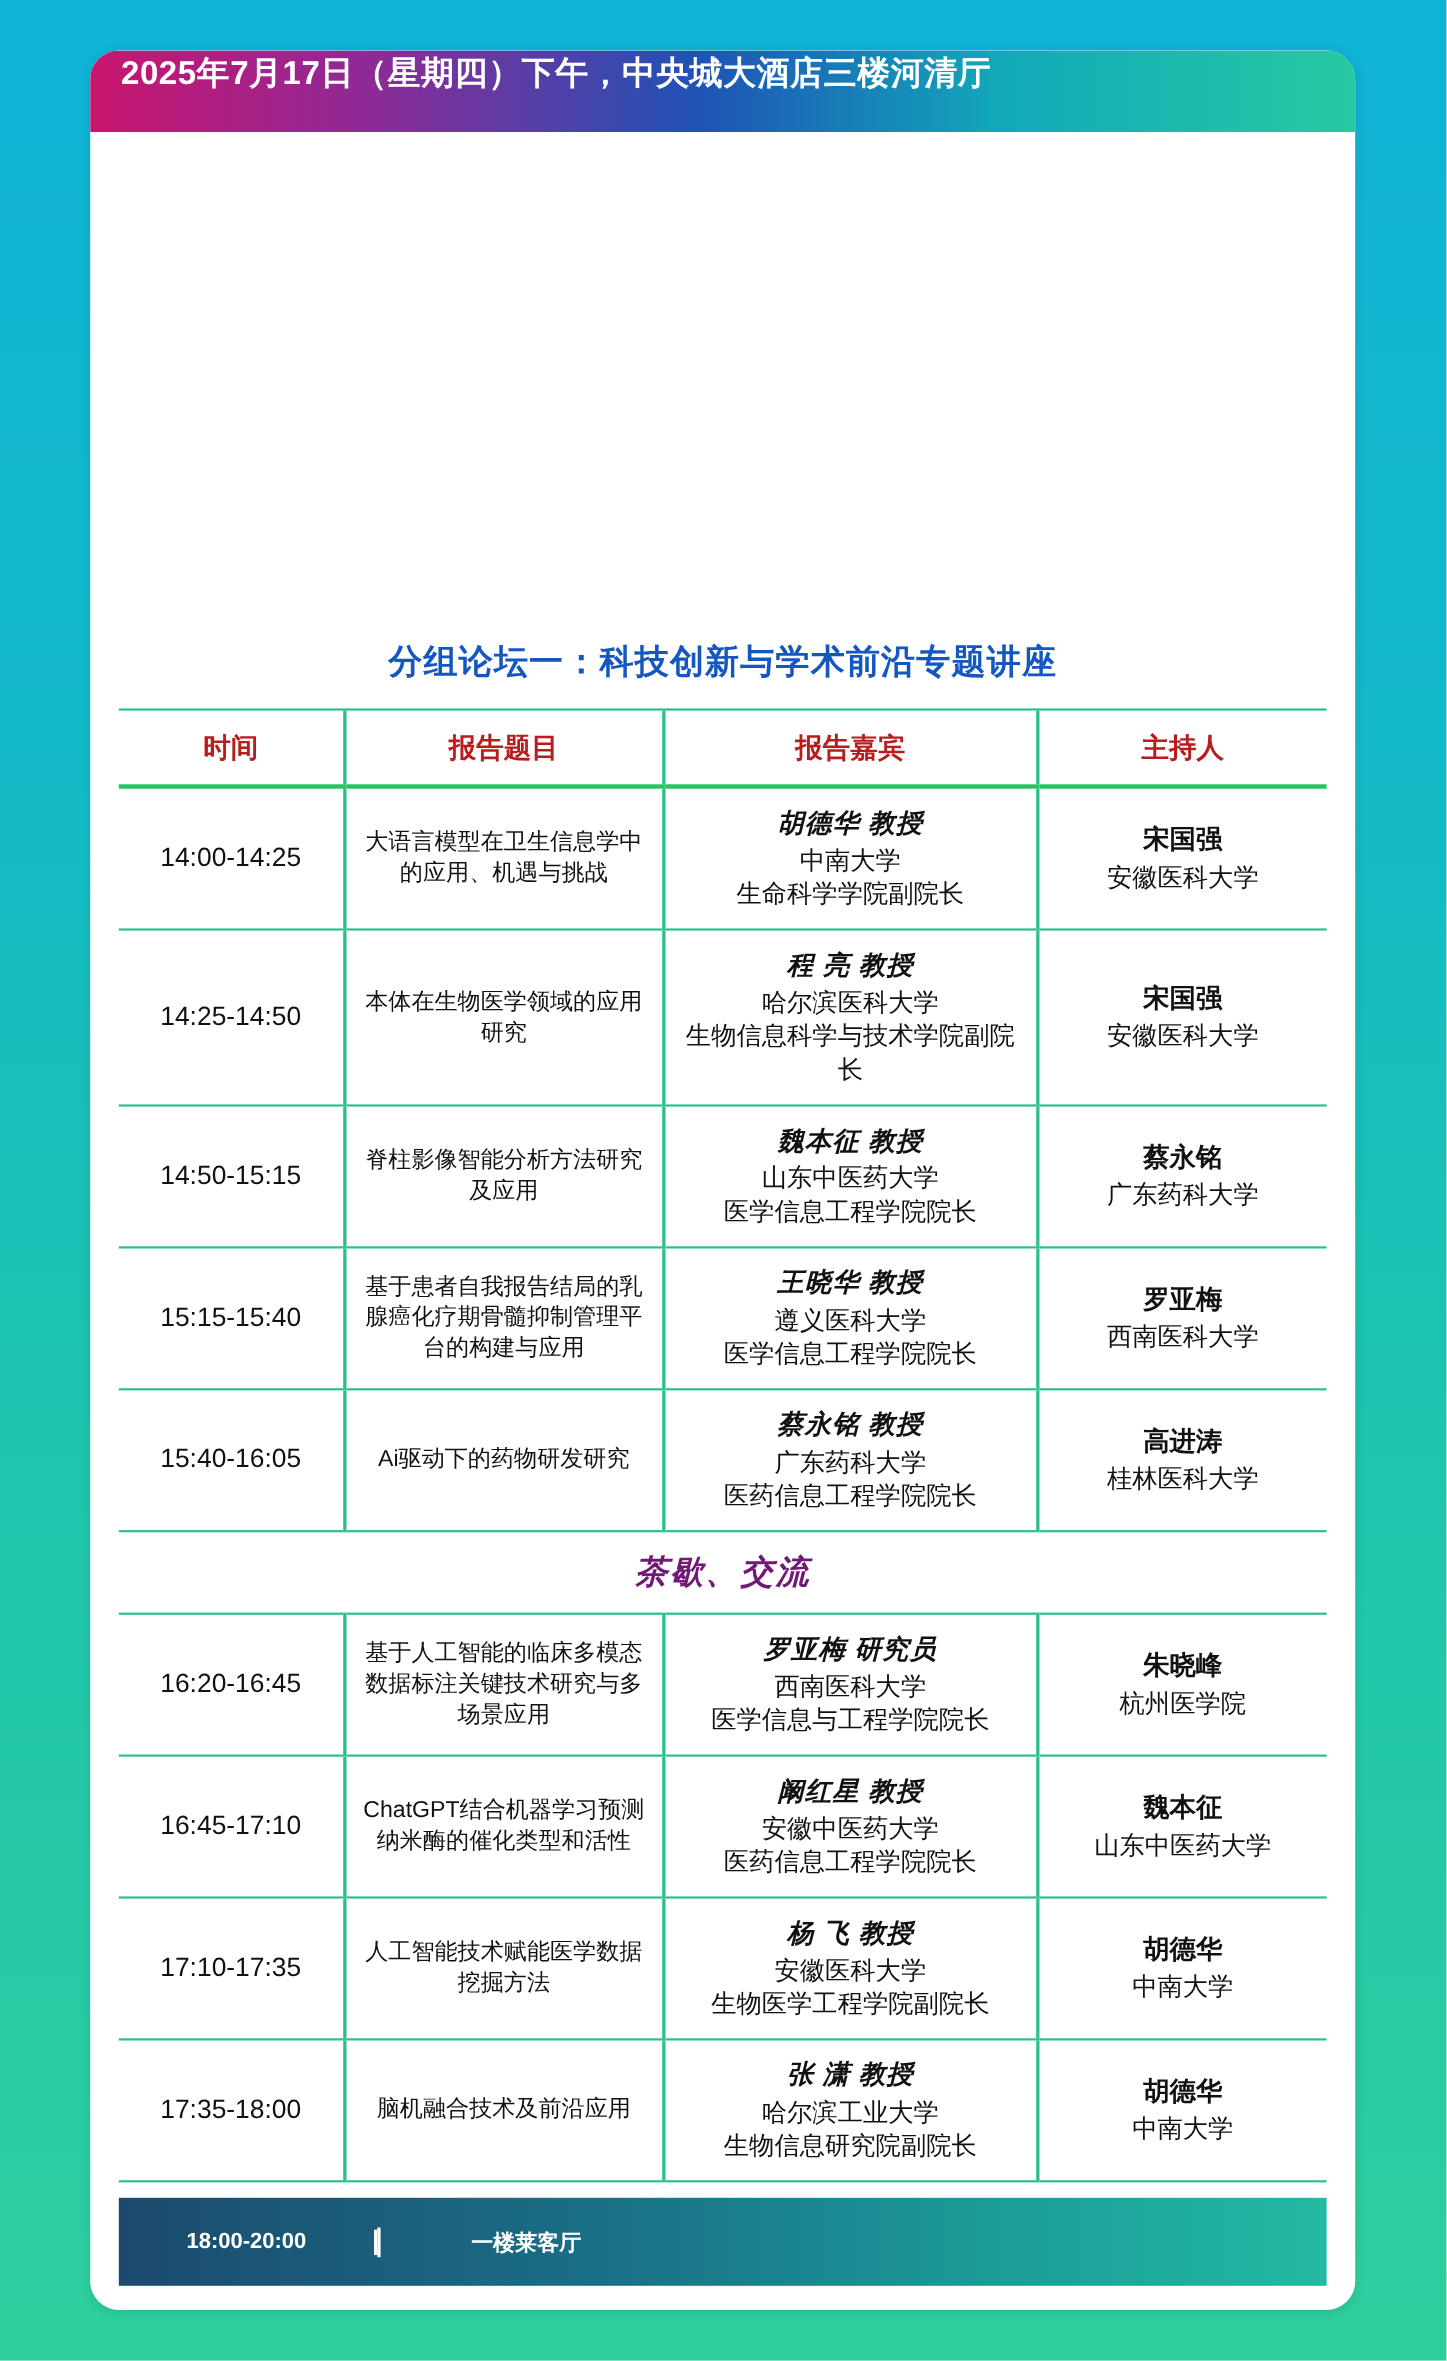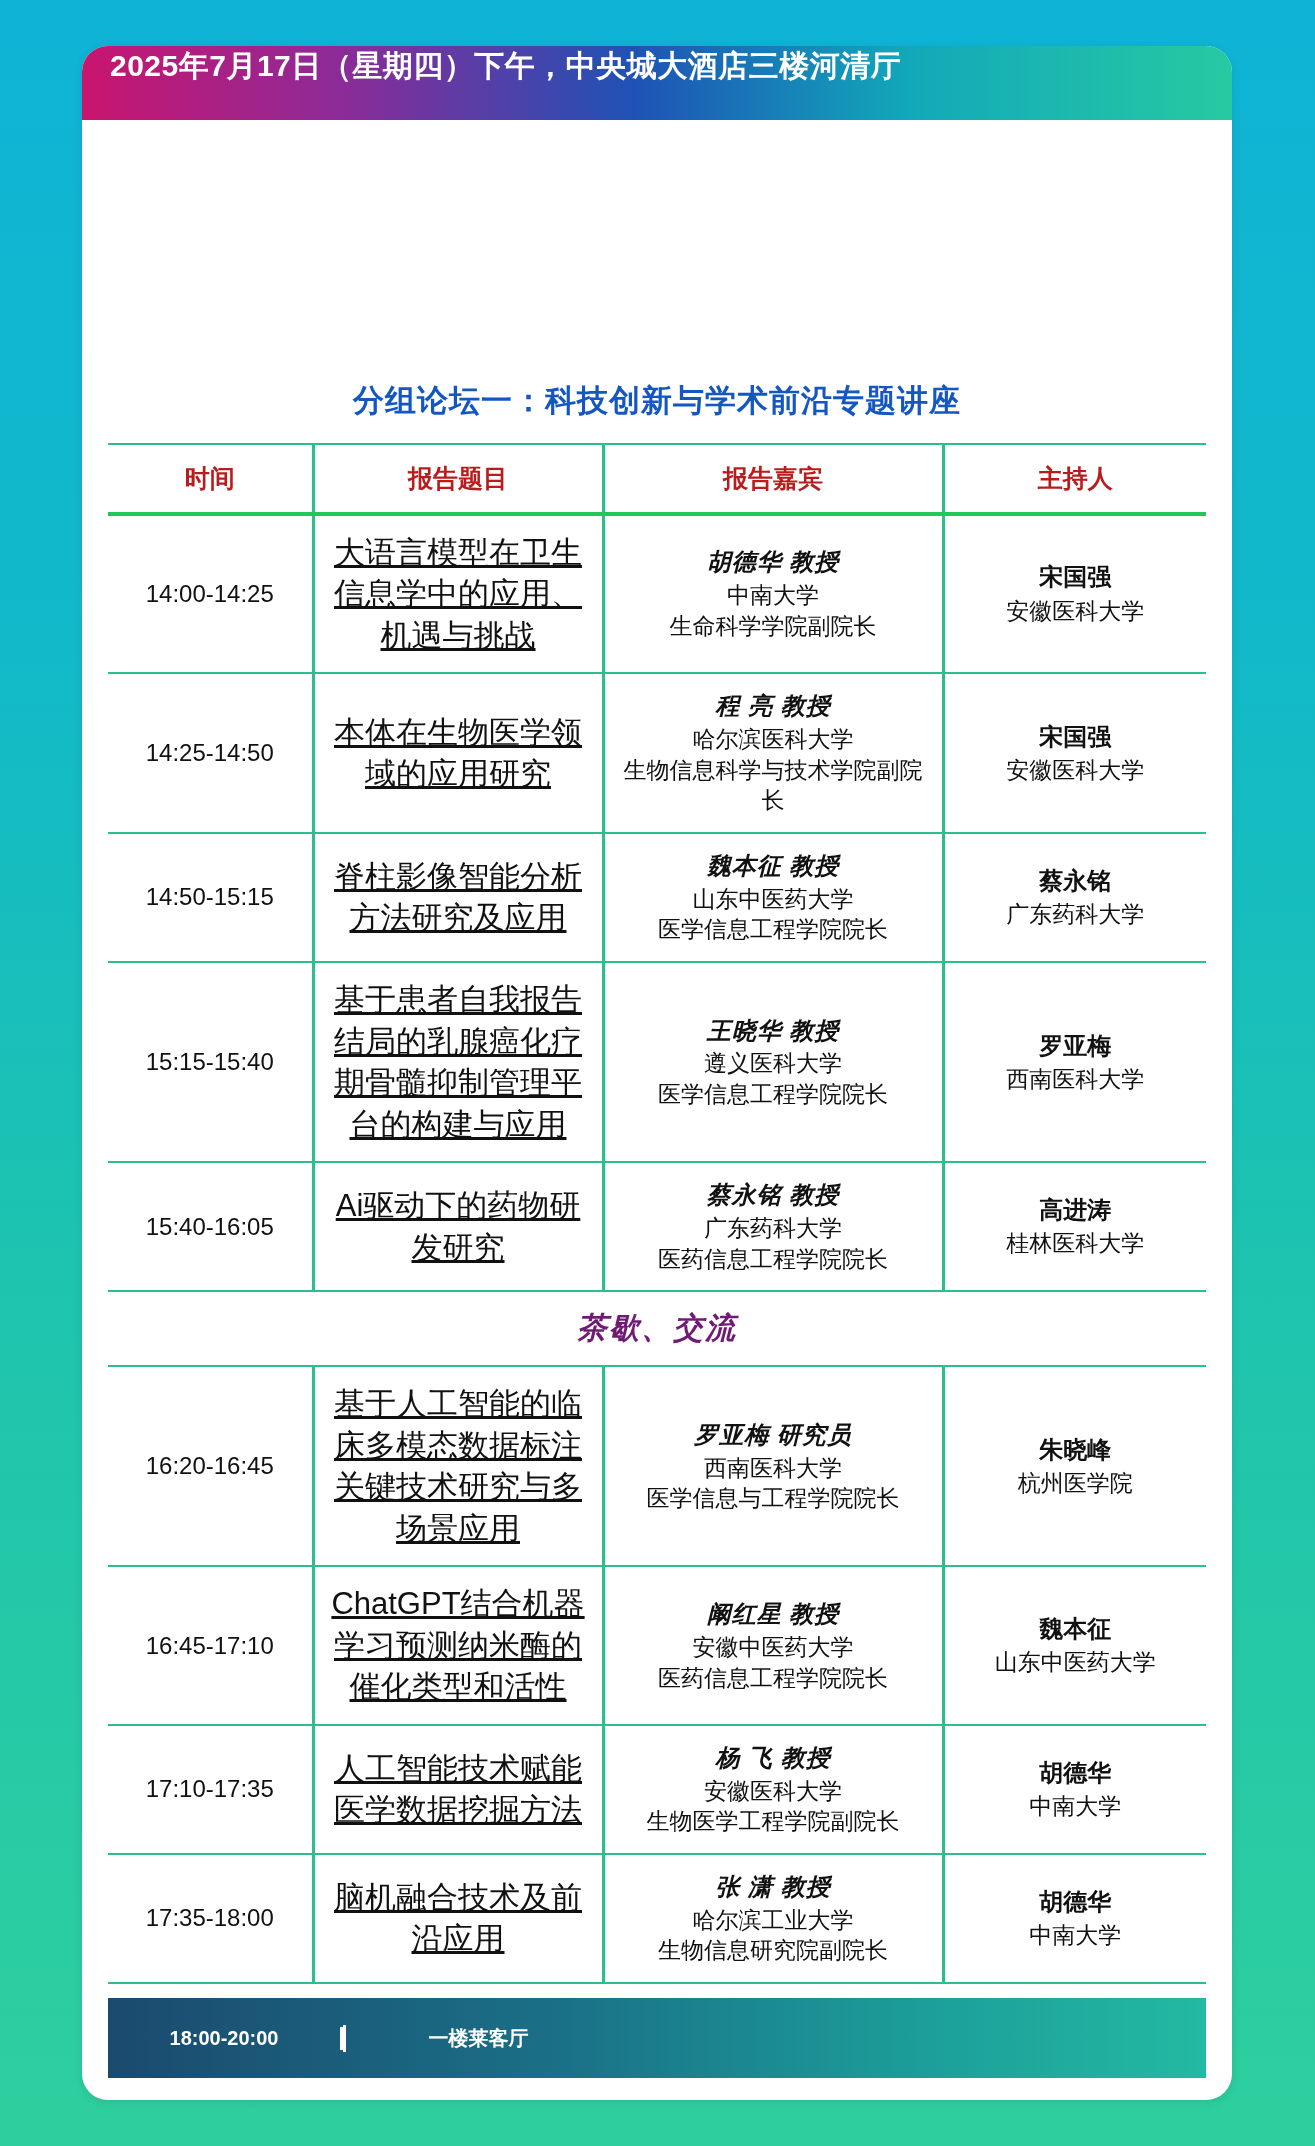--- a/index.html
+++ b/index.html
@@ -89,24 +89,23 @@
     vertical-align: middle;
     text-align: center;
     color: #111111;
   }
   .time-cell {
     font-size: 24px;
     color: #161616;
     white-space: nowrap;
   }
   .topic-cell {
-    font-size: 31px;
+    font-size: 21px;
     line-height: 1.34;
     text-align: center;
-    text-decoration: underline;
   }
   .guest-cell {
     font-size: 23px;
     line-height: 1.33;
   }
   .guest-name {
     font-weight: bold;
     font-size: 24px;
     display: block;
     margin-bottom: 2px;

